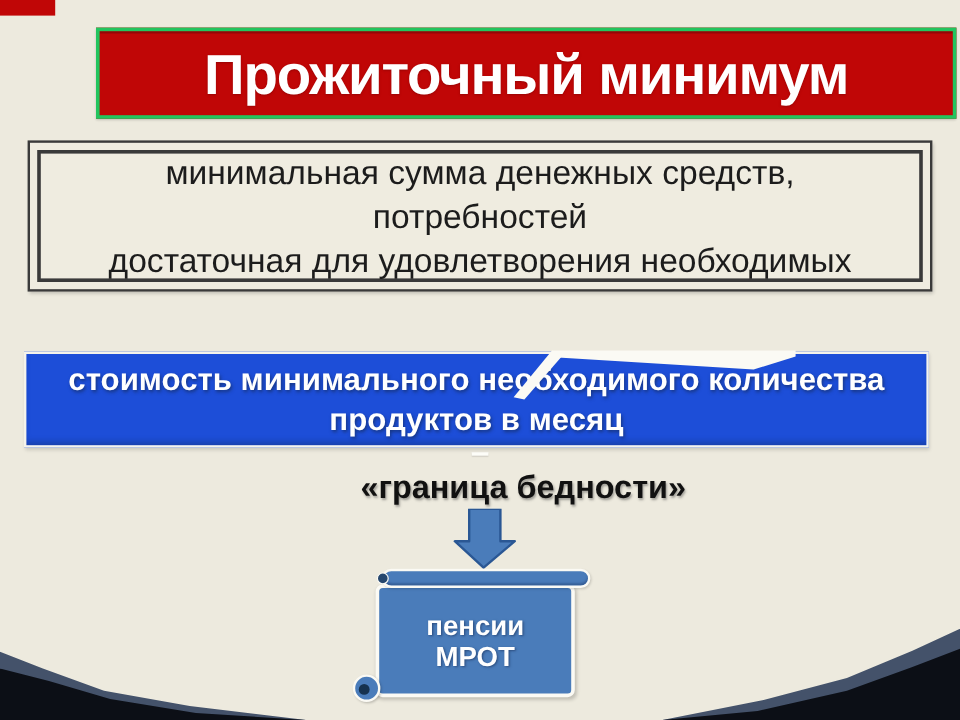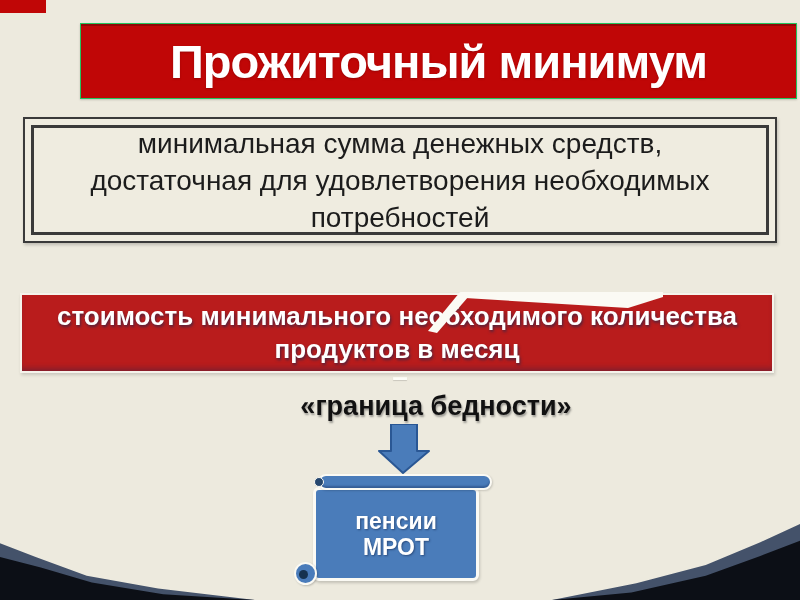--- a/index.html
+++ b/index.html
@@ -8,40 +8,40 @@
     position:relative;width:800px;height:600px;background:#EDEADE;
     font-family:"Liberation Sans","DejaVu Sans",sans-serif;overflow:hidden;
   }
   
   .corner-red{position:absolute;left:0;top:0;width:46px;height:13px;background:#C00606;}
   
   .title-banner{
     position:absolute;left:80px;top:23px;width:717px;height:76px;background:#C00606;
     display:flex;align-items:center;justify-content:center;
     box-shadow:inset 0 2px 0 rgba(110,8,8,.55), 0 1px 2px rgba(0,0,0,.18);
-    border:1px solid #22c55e;box-sizing:border-box;
+    border:3px solid #22c55e;box-sizing:border-box;
   }
   .title-banner .title-text{
     color:#FFFFFF;font-size:47px;font-weight:700;letter-spacing:-1px;
     text-shadow:0 1px 2px rgba(90,0,0,.4);white-space:nowrap;
   }
   
   .def-box{
     position:absolute;left:23px;top:117px;width:754px;height:126px;
     border:2px solid #3A3A3A;background:#EFECE0;box-sizing:border-box;padding:6px;
     box-shadow:1px 2px 3px rgba(0,0,0,.2);
   }
   .def-box-inner{
     width:100%;height:100%;border:3px solid #3A3A3A;box-sizing:border-box;
     display:flex;flex-direction:column;align-items:center;justify-content:center;
   }
   .def-line{font-size:28px;line-height:37px;color:#1C1C1C;text-align:center;white-space:nowrap;}
   
   .cost-box{
-    position:absolute;left:20px;top:293px;width:754px;height:80px;background:#b91c1c;
+    position:absolute;left:20px;top:293px;width:754px;height:80px;background:#1d4ed8;
     border:2px solid #F5F3EB;box-sizing:border-box;
     display:flex;flex-direction:column;align-items:center;justify-content:center;
     box-shadow:inset 0 -5px 6px -3px rgba(15,35,80,.4), 1px 2px 3px rgba(0,0,0,.15);
   }
   .cost-line{
     color:#FFFFFF;font-weight:700;font-size:26px;line-height:33px;text-align:center;
     white-space:nowrap;text-shadow:1px 2px 3px rgba(20,40,80,.65);
   }
   .tear-overlay{position:absolute;left:0;top:0;width:800px;height:600px;pointer-events:none;}
   
@@ -106,22 +106,22 @@
 
   <div class="corner-red"></div>
 
   <div class="title-banner">
     <span class="title-text">Прожиточный минимум</span>
   </div>
 
   <div class="def-box">
     <div class="def-box-inner">
       <div class="def-line">минимальная сумма денежных средств,</div>
+      <div class="def-line">потребностей</div>
       <div class="def-line">достаточная для удовлетворения необходимых</div>
-      <div class="def-line">потребностей</div>
     </div>
   </div>
 
   <div class="cost-box">
     <div class="cost-line">стоимость минимального необходимого количества</div>
     <div class="cost-line">продуктов в месяц</div>
   </div>
 
   <svg class="tear-overlay" viewBox="0 0 800 600" width="800" height="600" xmlns="http://www.w3.org/2000/svg">
     <polygon points="428,331 437,333 469,296 460,292" fill="#FBFAF4"></polygon>

